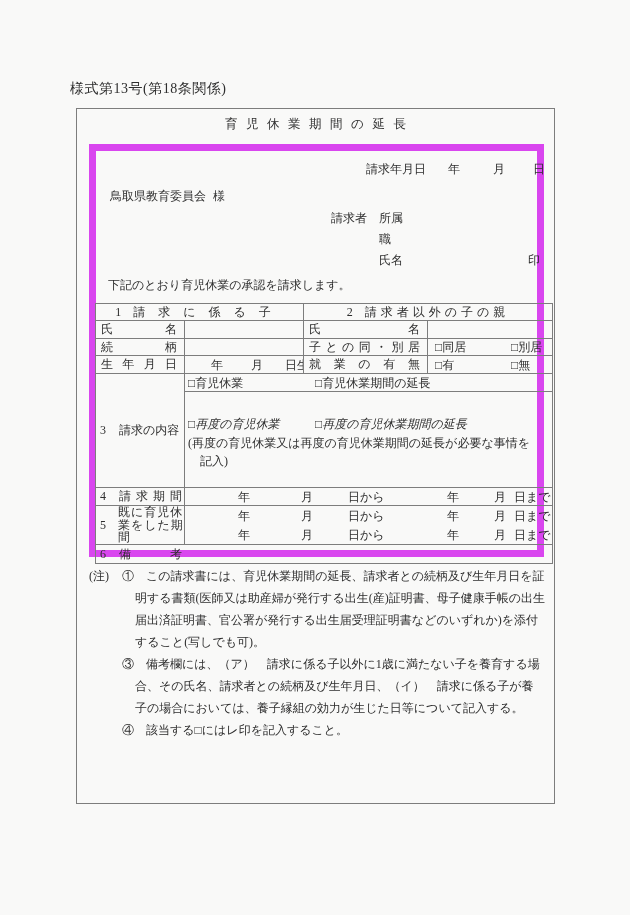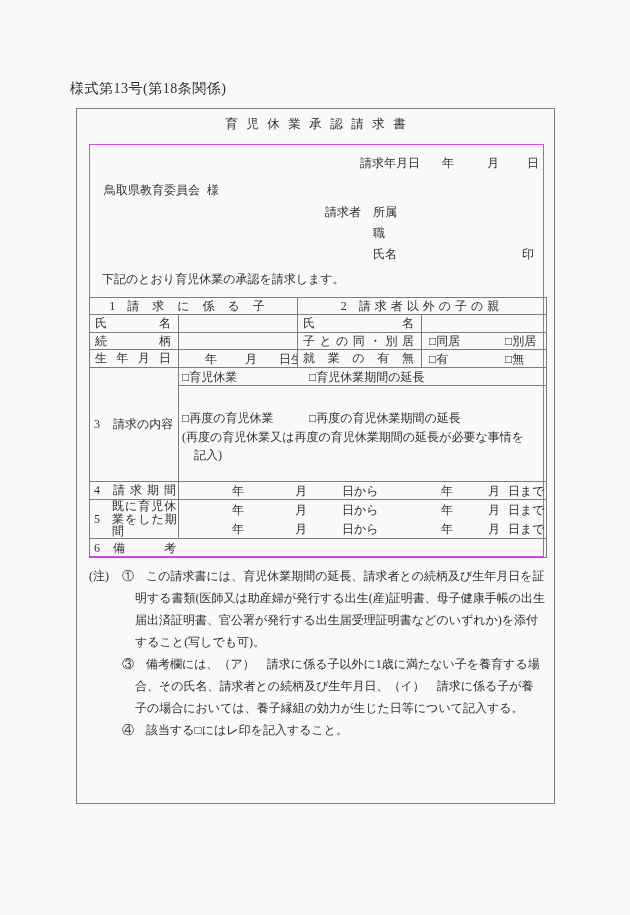--- a/index.html
+++ b/index.html
@@ -21,21 +21,21 @@
     left:76px; top:108px; width:479px; height:696px;
     border:1px solid #7d7d7d;
   }
   #form-title {
     left:0; top:8px; width:100%;
     text-align:center; font-size:12.5px;
     letter-spacing:8.5px; text-indent:8.5px;
   }
   #inner-box {
     left:12px; top:35px; width:455px; height:413px;
-    border:1px solid #d946ef;
+    border:7px solid #d946ef;
     padding-left:35px;
   }
 
   
   .hline { position:absolute; height:16px; line-height:16px; }
   #date-line   { top:10px; left:0; width:100%; }
   #addr-line   { top:37px; left:14px;text-align:center; }
   #req-line1   { top:59px; left:0; width:100%; }
   #req-line2   { top:80px; left:0; width:100%; }
   #req-line3   { top:101px; left:0; width:100%; }
@@ -74,42 +74,42 @@
   .o1{left:7px} .o2{left:83px}
   .b1{left:26px} .b2{left:66px} .b3{left:100px}
   .c1{left:3px}  .c2{left:130px}
   .p1{left:53px} .p2{left:116px} .p3{left:163px}
   .p4{left:262px}.p5{left:309px} .p6{left:329px}
 
   .period-line { position:relative; height:19px; }
   .period-line span { position:absolute; top:50%; transform:translateY(-50%); white-space:nowrap; }
 
   #content-cell { vertical-align:top; }
-  #content-cell .line1 { position:relative; height:20px; margin-top:5px; }
+  #content-cell .line1 { position:relative; height:20px; margin-top:5px;font-style:italic; }
   #content-cell .line1 span { position:absolute; top:50%; transform:translateY(-50%); white-space:nowrap; }
   #reason-note {
     margin-left:2px; width:352px;
     padding-left:13px; text-indent:-12px;
     line-height:18px;
   }
 
   
   #notes { left:12px; top:456px; width:456px; line-height:22px; font-size:12px; }
   #note-prefix { position:absolute; left:0; top:0; }
   .note-item { margin-left:46px; text-indent:-13px; }
   .note-marker::after { content:"\3000"; }
 </style>
 </head>
 <body>
 
 <div class="abs nowrap" id="form-code">様式第13号(第18条関係)</div>
 
 <div class="abs" id="outer-box">
 
-  <div class="abs nowrap" id="form-title">育児休業承認請求書</div>
+  <div class="abs nowrap" id="form-title">育児休業期間の延長</div>
 
   <div class="abs" id="inner-box">
 
     <div class="hline" id="date-line">
       <span class="tk" style="left:270px">請求年月日</span>
       <span class="tk" style="left:352px">年</span>
       <span class="tk" style="left:397px">月</span>
       <span class="tk" style="left:437px">日</span>
     </div>
 

